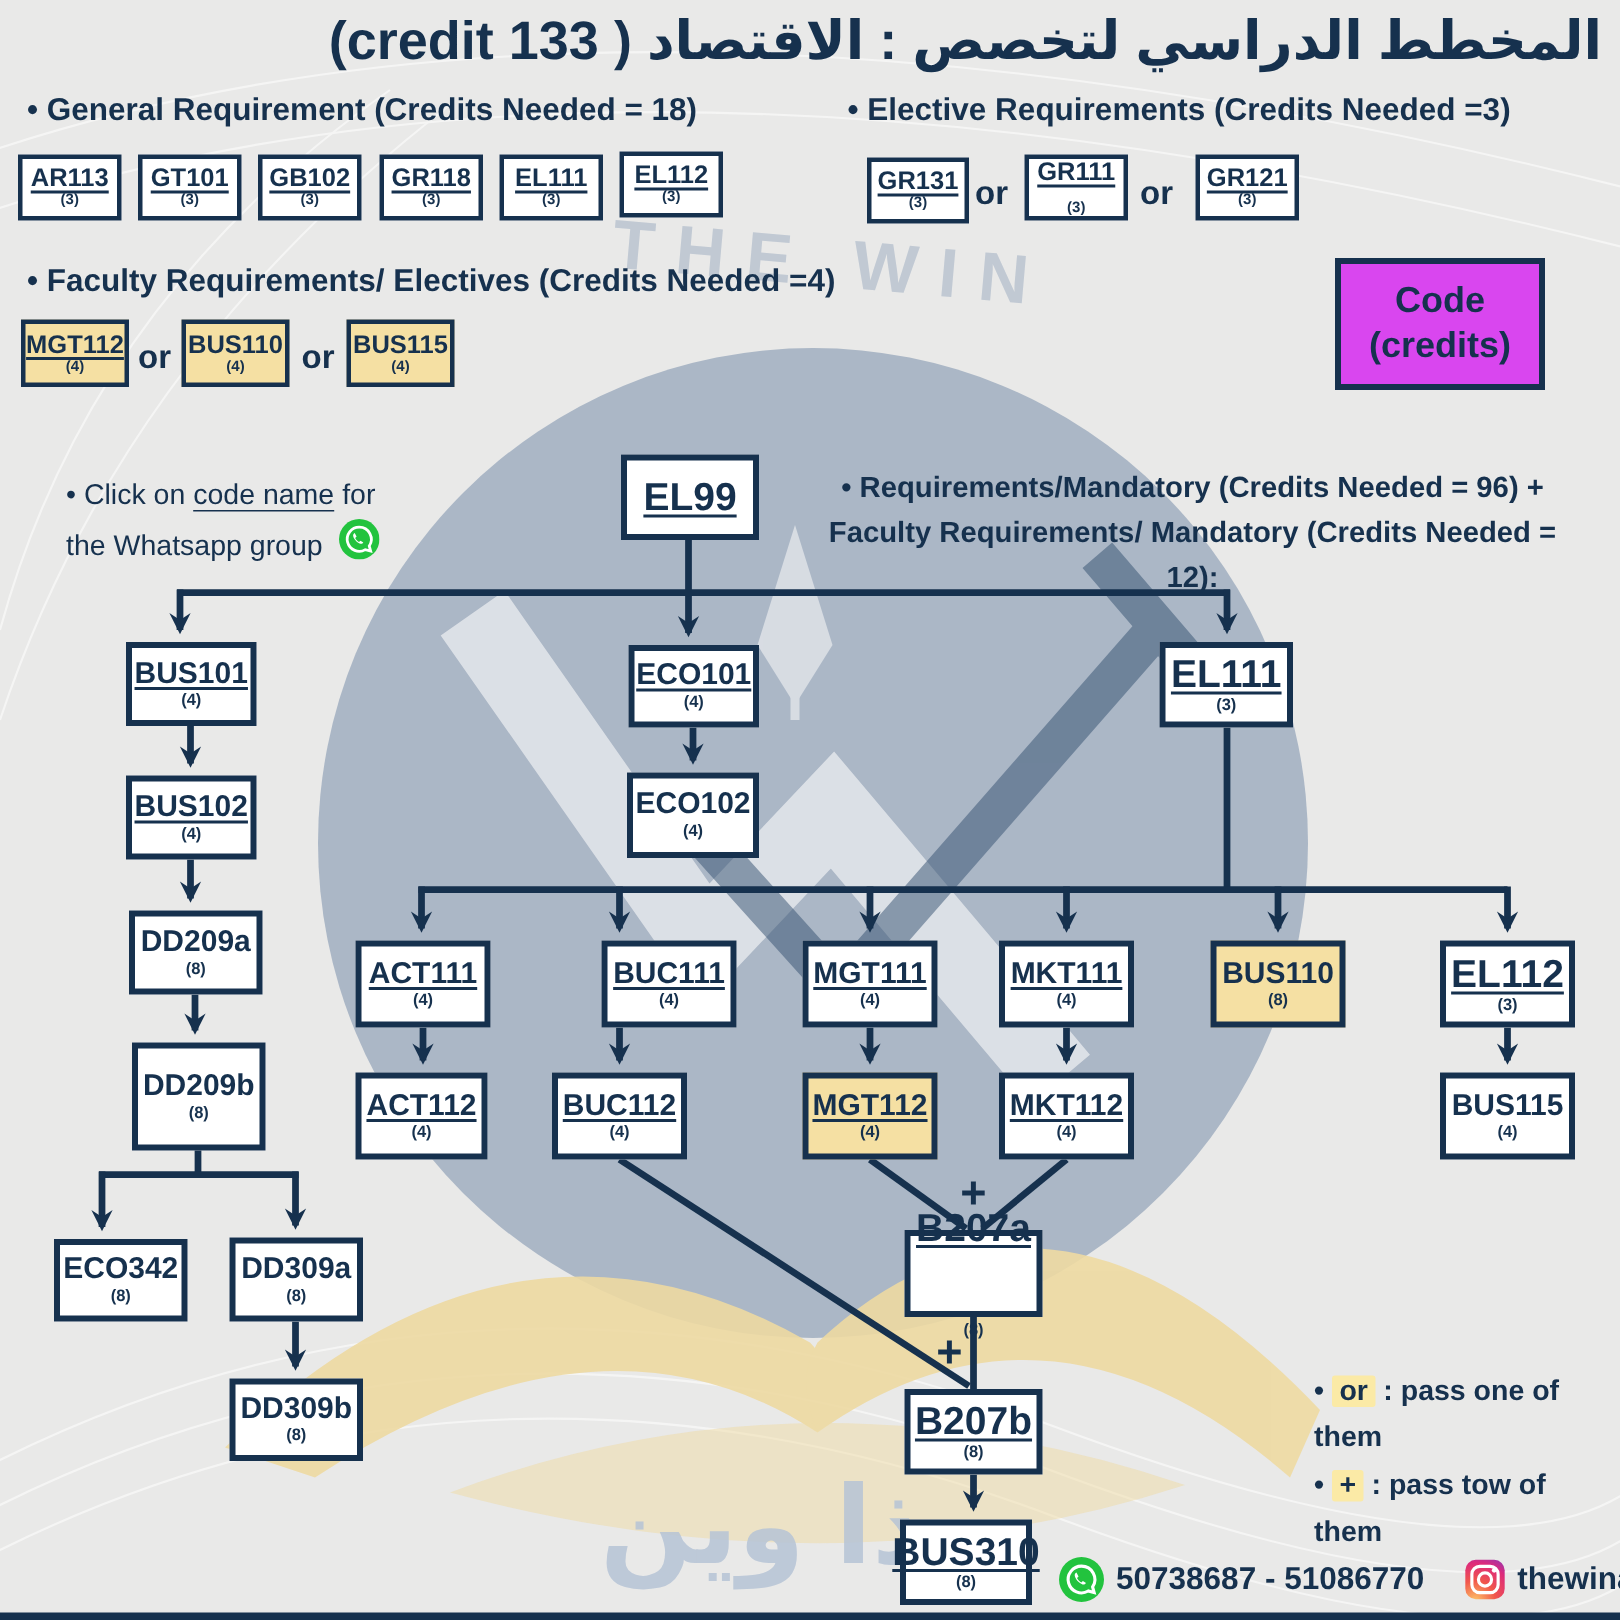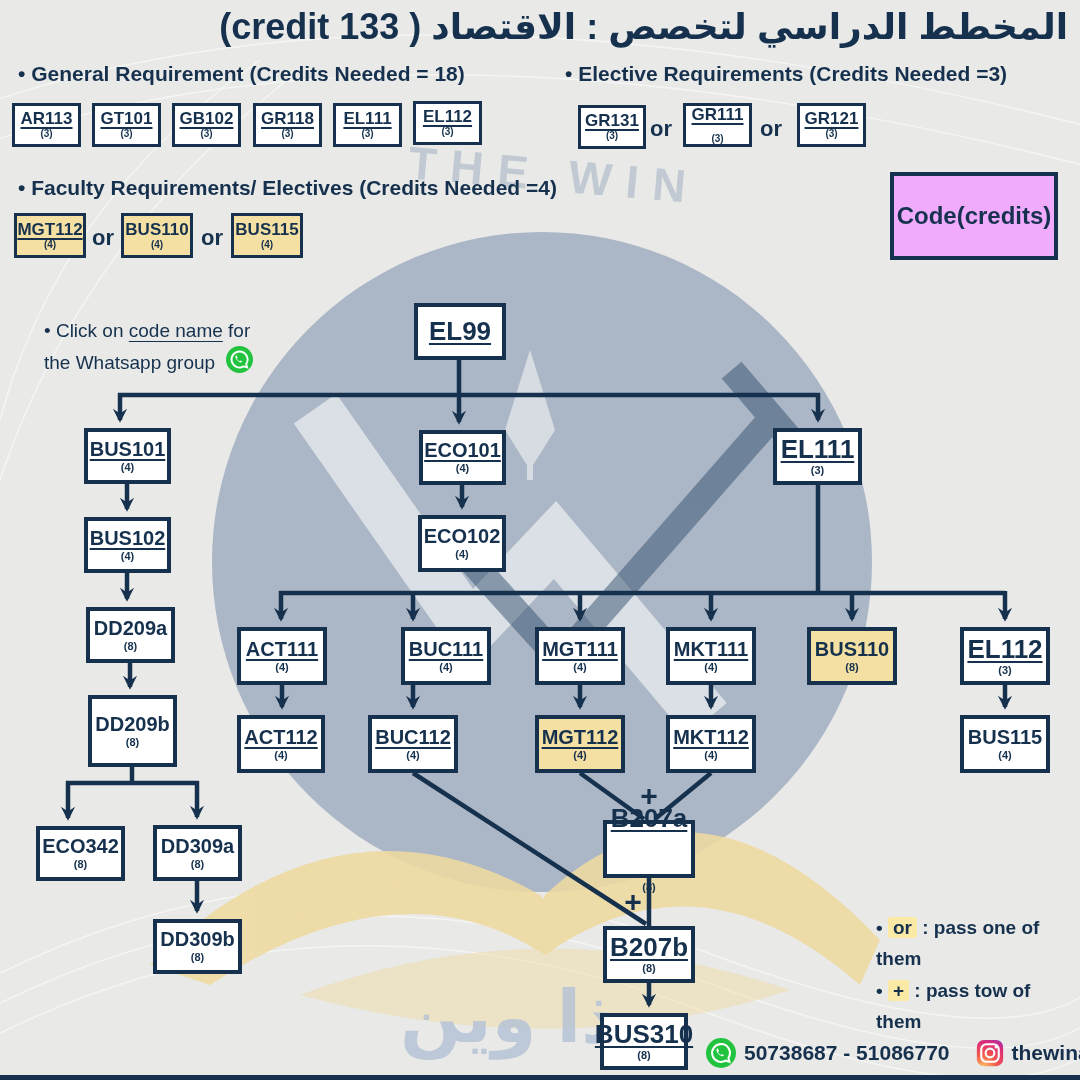--- a/index.html
+++ b/index.html
@@ -32,22 +32,22 @@
   .box.chip .code{font-size:17px;}
   .box.chip .credits{font-size:10px;margin-top:1px;}
   .box.big .code{font-size:26px;}
   .box .code.u{text-decoration:underline;text-decoration-thickness:2px;text-underline-offset:3px;}
   .or-label{position:absolute;font-weight:bold;font-size:22px;color:var(--navy);transform:translate(-50%,-50%);}
   .plus{position:absolute;font-weight:bold;font-size:30px;color:var(--navy);transform:translate(-50%,-50%);}
   
   .title{position:absolute;top:6px;right:12px;font-size:36px;font-weight:bold;direction:rtl;white-space:nowrap;}
   .sec-header{position:absolute;font-size:21px;font-weight:bold;white-space:nowrap;}
   .code-legend{
-    position:absolute;left:890px;top:172px;width:168px;height:88px;border:4px solid var(--navy);
-    background:#f0abfc;box-sizing:border-box;display:flex;align-items:center;justify-content:center;
+    position:absolute;left:890px;top:172px;width:140px;height:88px;border:4px solid var(--navy);
+    background:#d946ef;box-sizing:border-box;display:flex;flex-direction:column;align-items:center;justify-content:center;
     font-size:24px;font-weight:bold;line-height:1.25;
   }
   .click-note{position:absolute;left:44px;top:316px;font-size:19px;font-weight:normal;line-height:1.6;}
   .click-note .lnk{text-decoration:underline;text-underline-offset:4px;}
   .click-note .wa{display:inline-block;vertical-align:middle;margin-left:6px;}
   .mandatory-note{position:absolute;left:540px;top:310px;width:510px;text-align:center;
     font-size:19.5px;font-weight:bold;line-height:1.55;}
   .legend{position:absolute;left:876px;top:912px;font-size:19px;font-weight:bold;line-height:1.65;}
   .legend .key{background:var(--hl);padding:0 5px;border-radius:2px;}
   .contact{position:absolute;left:706px;top:1038px;display:flex;align-items:center;font-size:21px;font-weight:bold;}
@@ -111,20 +111,24 @@
     <span>the Whatsapp group</span>
     <span class="wa">
       <svg width="27" height="27" viewBox="0 0 32 32">
         <circle cx="16" cy="16" r="16" fill="#22c33e"></circle>
         <path d="M16,6.5 a9.5,9.5 0 1 0 4.8,17.7 l4.2,1.1 -1.1,-4 A9.5,9.5 0 0 0 16,6.5 Z" fill="none" stroke="#fff" stroke-width="2.2"></path>
         <path d="M12.4,11 c-0.8,0.4 -1.4,1.3 -1.2,2.4 c0.4,2.4 3.1,5.3 5.6,6.1 c1.1,0.3 2,-0.2 2.4,-1 l-2.2,-1.4 -1.2,1 c-1.3,-0.7 -2.4,-1.8 -3,-3.1 l1.1,-1.1 Z" fill="#fff"></path>
       </svg>
     </span>
   </div>
 
+  <div class="mandatory-note">
+    <span>• Requirements/Mandatory (Credits Needed = 96) +</span><br>
+    <span>Faculty Requirements/ Mandatory (Credits Needed = 12):</span>
+  </div>
 
   <svg class="overlay" id="edge-svg" width="1080" height="1080">
     <defs>
       <marker id="arrowhead" viewBox="0 0 18 18" refX="13" refY="9" markerWidth="17" markerHeight="17" markerUnits="userSpaceOnUse" orient="auto">
         <path d="M1,1.5 L16,9 L1,16.5 L6,9 Z" fill="#16314e"></path>
       </marker>
     </defs>
     <g id="edge-group" stroke="#16314e" stroke-width="4.5" fill="none">
         <line x1="459" y1="360" x2="459" y2="422" marker-end="url(#arrowhead)"></line>
         <line x1="118" y1="395" x2="820" y2="395"></line>

